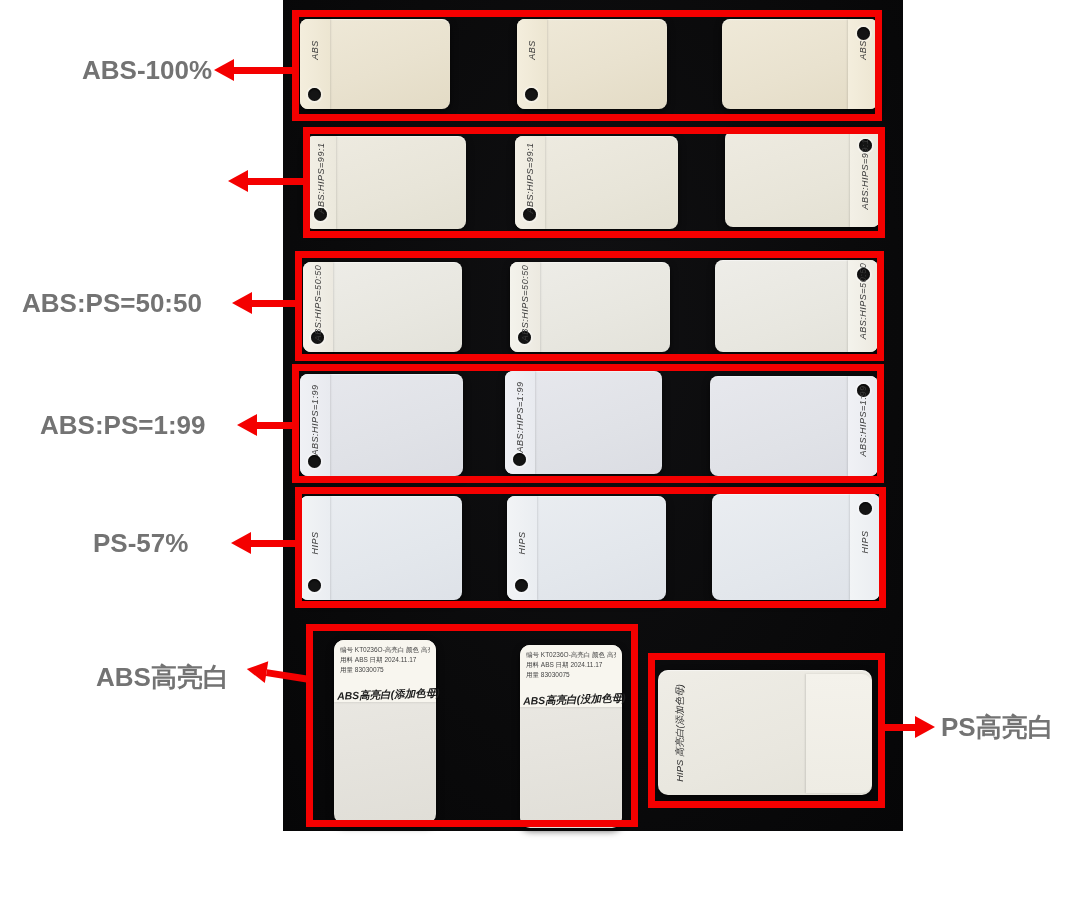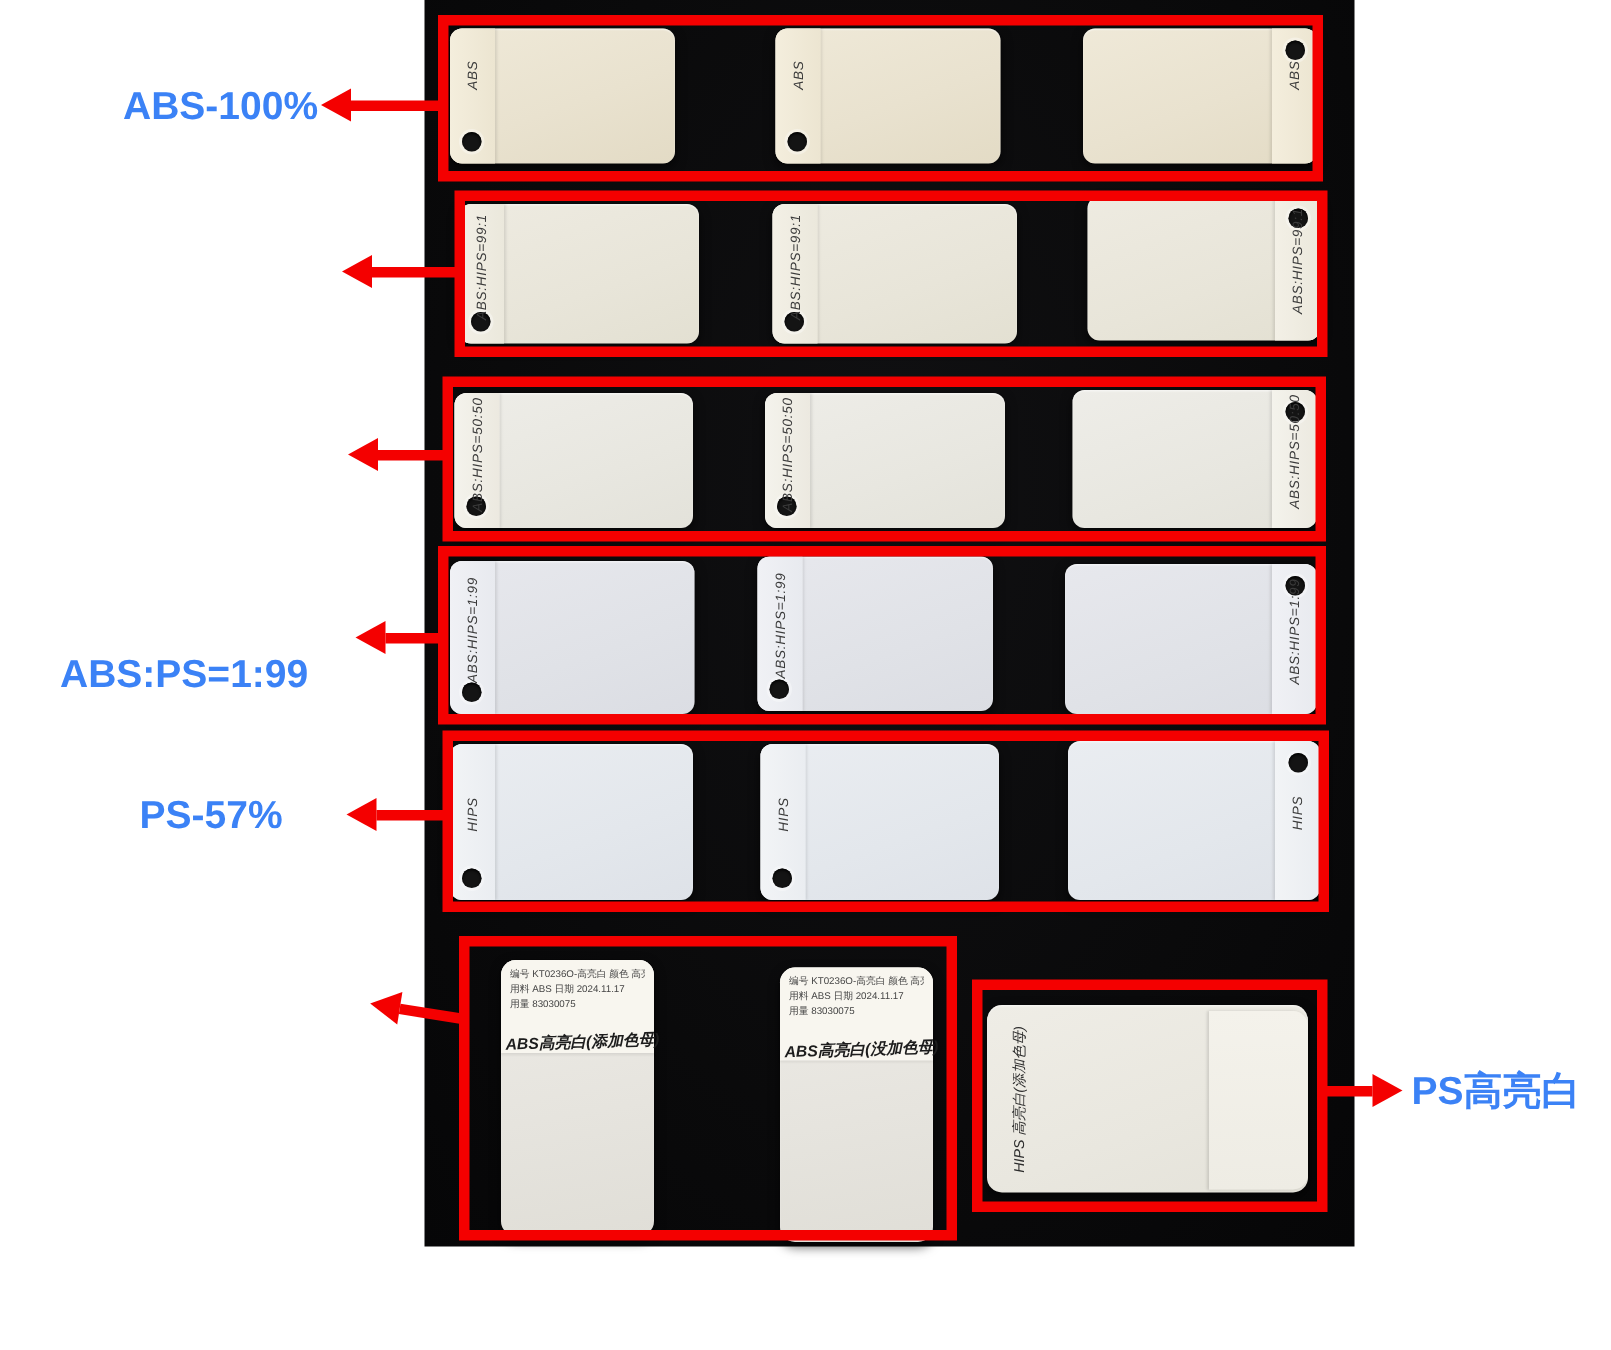--- a/index.html
+++ b/index.html
@@ -3,21 +3,21 @@
 <meta charset="utf-8">
 <style>
   html,body{margin:0;padding:0;background:#ffffff;}
   .page{position:relative;width:1074px;height:900px;background:#ffffff;
         font-family:"Liberation Sans",sans-serif;overflow:hidden;}
   .photo{position:absolute;left:283px;top:0;width:620px;height:831px;
          background:radial-gradient(ellipse at 50% 40%,#101012 0%,#0a0a0b 60%,#060607 100%);z-index:1;}
   
   .redbox{position:absolute;border:7px solid #f40000;box-sizing:border-box;z-index:3;}
   
-  .side-label{position:absolute;font-weight:800;font-size:26px;color:#3b82f6;
+  .side-label{position:absolute;font-weight:800;font-size:26px;color:#737373;
               white-space:nowrap;z-index:5;letter-spacing:0px;}
   
   .arrow{position:absolute;display:flex;align-items:center;height:22px;z-index:4;}
   .head-l{width:0;height:0;border-top:11px solid transparent;border-bottom:11px solid transparent;
           border-right:20px solid #f40000;}
   .head-r{width:0;height:0;border-top:11px solid transparent;border-bottom:11px solid transparent;
           border-left:20px solid #f40000;}
   .shaft{flex:1;height:7px;background:#f40000;}
   
   .chip{position:absolute;border-radius:8px;z-index:2;
@@ -174,22 +174,24 @@
   </div>
   <div class="redbox" style="left:306px;top:624px;width:332px;height:203px"></div>
 
   <div class="bchip bps" style="left:658px;top:670px;width:214px;height:125px">
     <div class="ps-strip"></div>
     <span class="ps-hw">HIPS 高亮白(添加色母)</span>
   </div>
   <div class="redbox" style="left:648px;top:653px;width:237px;height:155px"></div>
 
   <div class="side-label" style="left:82px;top:55px">ABS-100%</div>
-  <div class="side-label" style="left:40px;top:434px">ABS:PS=1:99</div>
+  <div class="side-label" style="left:22px;top:288px">ABS:PS=50:50</div>
+  <div class="side-label" style="left:40px;top:410px">ABS:PS=1:99</div>
   <div class="side-label" style="left:93px;top:528px">PS-57%</div>
+  <div class="side-label" style="left:96px;top:660px">ABS高亮白</div>
   <div class="side-label" style="left:941px;top:710px">PS高亮白</div>
 
   <div class="arrow" style="left:214px;top:59px;width:84px">
     <i class="head-l"></i>
     <i class="shaft"></i>
   </div>
   <div class="arrow" style="left:228px;top:170px;width:77px">
     <i class="head-l"></i>
     <i class="shaft"></i>
   </div>

